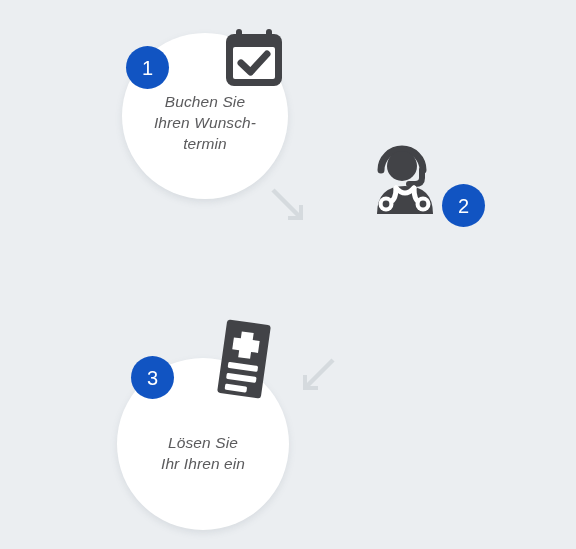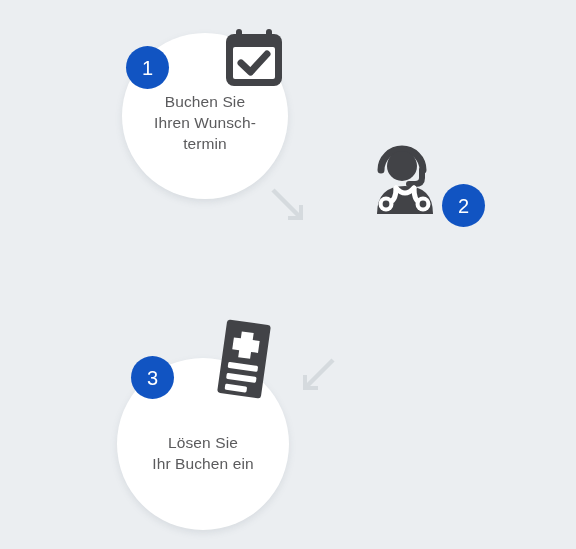--- a/index.html
+++ b/index.html
@@ -22,20 +22,21 @@
 
   
   .step-circle {
     position: absolute;
     border-radius: 50%;
     background: #ffffff;
     box-shadow: 0 3px 7px rgba(120, 130, 140, 0.16);
     display: flex;
     align-items: center;
     justify-content: center;
+    font-style: italic;
   }
   .step-label {
     text-align: center;
     color: #5b5b5d;
     font-size: 15.5px;
     line-height: 21px;
     letter-spacing: 0.1px;
     white-space: pre-line;
     padding: 0 8px;
   }
@@ -192,21 +193,21 @@
     <span>2</span>
   </div>
 
   <svg class="connector-arrow" id="arrow-2" viewBox="0 0 44 40">
     <path d="M41 2 L13 30" stroke="#d5dade" stroke-width="4.5" stroke-linecap="butt"></path>
     <path d="M11 32 L11 17 L15 17 L15 28 L26 28 L26 32 Z" fill="#d5dade"></path>
   </svg>
 
   <div class="step-circle" id="step-3">
     <div class="step-label">Lösen Sie
-Ihr Buchen ein</div>
+Ihr Ihren ein</div>
   </div>
 
   <svg class="step-icon" id="icon-prescription" viewBox="0 0 72 86">
     <g transform="rotate(8 36 43)">
       <rect x="14" y="6" width="44" height="74" rx="3" fill="#424347"></rect>
 
       <path d="M30 16 h12 v7 h7 v12 h-7 v7 h-12 v-7 h-7 v-12 h7 z" fill="#ffffff"></path>
 
       <rect x="21" y="48" width="30" height="6" rx="1.6" fill="#ffffff"></rect>
       <rect x="21" y="59" width="30" height="6" rx="1.6" fill="#ffffff"></rect>

